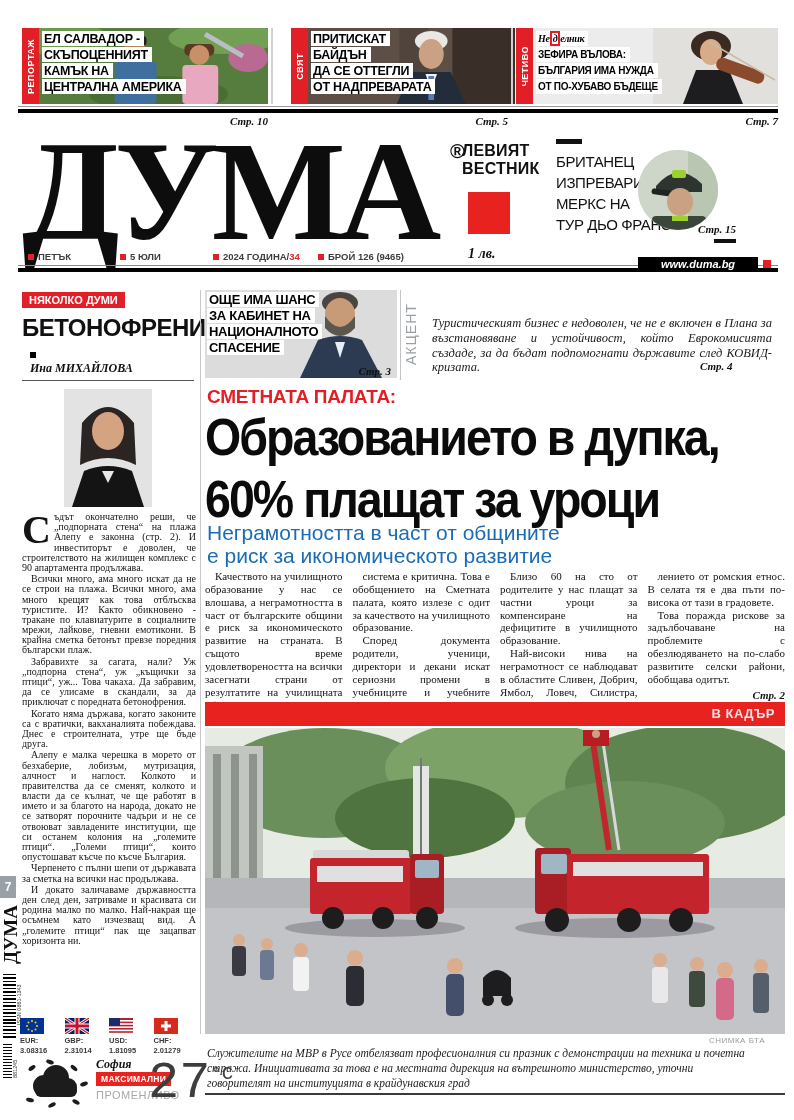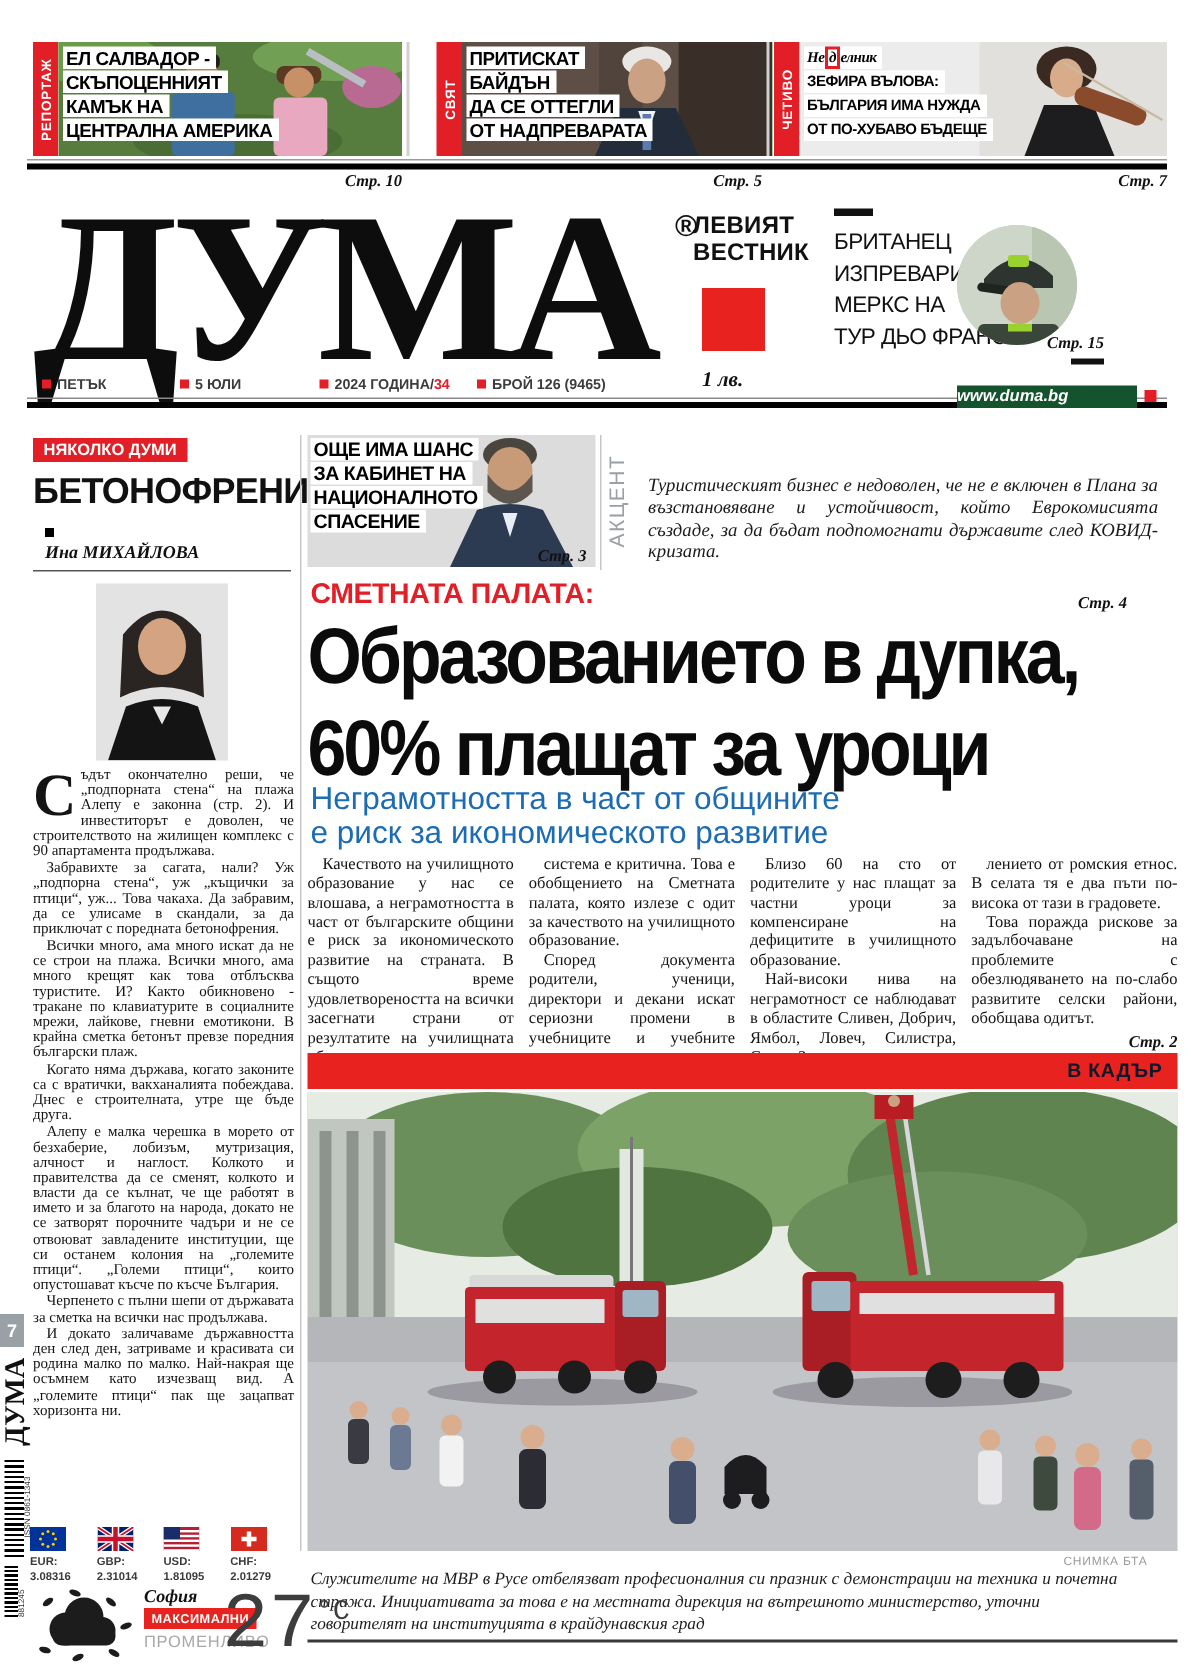--- a/index.html
+++ b/index.html
@@ -36,22 +36,22 @@
   #side-circle svg{width:100%;height:100%;}
   #side-page{position:absolute;left:630px;top:223px;width:106px;text-align:right;}
   #side-dash2{position:absolute;left:714px;top:239px;width:22px;height:4px;background:#111;}
   
   .dl{position:absolute;top:251px;font-size:9.5px;font-weight:700;color:#3c3c3c;}
   .dl::before{content:"";display:inline-block;width:6px;height:6px;background:#e21e26;margin-right:4px;}
   #dl-year .red{color:#e21e26;}
   #dl-price{position:absolute;left:468px;top:246px;font:italic 700 14px "Liberation Serif",serif;color:#111;}
   #rule-thin{position:absolute;left:18px;right:16px;top:265px;height:1px;background:#8a8a8a;}
   #rule-thick{position:absolute;left:18px;right:16px;top:268px;height:3.5px;background:#000;}
-  #web-box{position:absolute;left:638px;top:257px;width:120px;height:15px;background:#14532d;color:#fff;
-           font:italic 700 11px/15px "Liberation Sans",sans-serif;text-align:left;z-index:3;}
+  #web-box{position:absolute;left:638px;top:257px;width:120px;height:15px;background:#000000;color:#fff;
+           font:italic 700 11px/15px "Liberation Sans",sans-serif;text-align:center;z-index:3;}
   #web-sq{position:absolute;left:763px;top:260px;width:8px;height:8px;background:#e21e26;z-index:3;}
   
   #rubric{position:absolute;left:22px;top:292px;background:#e21e26;color:#fff;font-weight:700;font-size:11px;padding:2px 7px;}
   #op-title{position:absolute;left:22px;top:314px;font-weight:700;font-size:24px;letter-spacing:-.5px;}
   #op-bullet{position:absolute;left:30px;top:352px;width:6px;height:6px;background:#000;}
   #op-author{position:absolute;left:30px;top:361px;font:italic 700 12px "Liberation Serif",serif;}
   #op-rule{position:absolute;left:22px;top:380px;width:172px;height:1px;background:#555;}
   #op-photo{position:absolute;left:64px;top:389px;width:88px;height:118px;overflow:hidden;background:#e3e3e3;}
   #op-body{position:absolute;left:22px;top:512px;width:174px;font:10px/1.02 "Liberation Serif",serif;
            text-align:justify;color:#141414;}
@@ -65,33 +65,33 @@
   #cabinet .hl{left:2px;top:2px;}
   #cabinet .hl span{font-size:13px;line-height:14px;}
   #cabinet-page{position:absolute;right:6px;bottom:1px;z-index:2;}
   #cab-divider{position:absolute;left:400px;top:290px;width:1px;height:90px;background:#c4c4c4;}
   
   #akcent-label{position:absolute;left:403px;top:290px;height:88px;width:20px;color:#9aa0a4;
                 font-size:14px;letter-spacing:1px;text-align:center;}
   #akcent-head{position:absolute;left:432px;top:291px;font-weight:700;font-size:17.5px;letter-spacing:-.3px;color:#d21f26;}
   #akcent-teaser{position:absolute;left:432px;top:316px;width:340px;font:italic 12.5px/1.18 "Liberation Serif",serif;
                  text-align:justify;color:#1a1a1a;}
-  #akcent-page{position:absolute;left:700px;top:360px;width:70px;text-align:center;margin-top:36px;}
+  #akcent-page{position:absolute;left:700px;top:360px;width:70px;text-align:left;}
   
   #kicker{position:absolute;left:207px;top:386px;font-weight:700;font-size:19px;letter-spacing:-.3px;color:#e21e26;}
   #lead-head{position:absolute;left:205px;top:406px;font-weight:700;font-size:47px;line-height:55px;
              letter-spacing:-2px;color:#0b0b0b;transform:scale(.99,1.12);transform-origin:left top;white-space:nowrap;}
   #lead-sub{position:absolute;left:207px;top:521px;font-size:21px;line-height:23px;color:#1b6bb5;}
   #lead-cols{position:absolute;left:205px;top:570px;width:580px;height:130px;display:flex;gap:10px;}
   #lead-cols .col{flex:1;font:11px/1.17 "Liberation Serif",serif;text-align:justify;color:#141414;}
   #lead-cols p{margin:0;text-indent:10px;}
   #lead-page{text-align:right;font:italic 700 11px "Liberation Serif",serif;margin-top:3px;}
   
   #vkadar{position:absolute;left:205px;top:702px;width:580px;height:24px;background:#e8231f;}
-  #vkadar span{float:right;margin-right:10px;color:#0f172a;font-weight:700;font-size:13px;line-height:24px;letter-spacing:.5px;}
+  #vkadar span{float:right;margin-right:10px;color:#e5e5e5;font-weight:700;font-size:13px;line-height:24px;letter-spacing:.5px;}
   #feature-photo{position:absolute;left:205px;top:728px;width:580px;height:306px;overflow:hidden;background:#c9cbcf;}
   #feature-photo svg{width:100%;height:100%;}
   #credit{position:absolute;left:205px;top:1036px;width:560px;text-align:right;font-size:8px;color:#9b9b9b;letter-spacing:.5px;}
   #caption{position:absolute;left:207px;top:1046px;width:548px;font:italic 11.5px/1.3 "Liberation Serif",serif;color:#1d1d1d;}
   #bottom-rule{position:absolute;left:205px;top:1093px;width:580px;height:2px;background:#3a3a3a;}
   
   #currencies{position:absolute;left:20px;top:1018px;width:178px;display:flex;}
   .cur{flex:1;font-size:7.5px;font-weight:700;color:#3a3a3a;line-height:1.3;}
   .cur svg{display:block;width:24px;height:16px;margin-bottom:2px;}
   #weather-icon{position:absolute;left:22px;top:1056px;width:68px;height:52px;}
@@ -252,22 +252,22 @@
     <svg viewBox="0 0 88 118">
       <rect width="88" height="118" fill="#e3e3e3"></rect>
       <path d="M18,34 Q44,2 70,34 L72,76 Q44,62 16,76 Z" fill="#2a2422"></path>
       <ellipse cx="44" cy="42" rx="16" ry="19" fill="#d4a382"></ellipse>
       <path d="M8,118 L20,82 Q44,72 68,82 L80,118 Z" fill="#141414"></path>
       <polygon points="38,82 50,82 44,94" fill="#e8e8e8"></polygon>
     </svg>
   </div>
   <div id="op-body">
     <p class="first"><span class="dropcap">С</span><span>ъдът окончателно реши, че „подпорната стена“ на плажа Алепу е законна (стр. 2). И инвеститорът е доволен, че строителството на жилищен комплекс с 90 апартамента продължава.</span></p>
+    <p>Всички много, ама много искат да не се строи на плажа. Всички много, ама много крещят как това отблъсква туристите. И? Както обикновено - тракане по клавиатурите в социалните мрежи, лайкове, гневни емотикони. В крайна сметка бетонът превзе поредния български плаж.</p>
     <p>Забравихте за сагата, нали? Уж „подпорна стена“, уж „къщички за птици“, уж... Това чакаха. Да забравим, да се улисаме в скандали, за да приключат с поредната бетонофрения.</p>
-    <p>Всички много, ама много искат да не се строи на плажа. Всички много, ама много крещят как това отблъсква туристите. И? Както обикновено - тракане по клавиатурите в социалните мрежи, лайкове, гневни емотикони. В крайна сметка бетонът превзе поредния български плаж.</p>
     <p>Когато няма държава, когато законите са с вратички, вакханалията побеждава. Днес е строителната, утре ще бъде друга.</p>
     <p>Алепу е малка черешка в морето от безхаберие, лобизъм, мутризация, алчност и наглост. Колкото и правителства да се сменят, колкото и власти да се кълнат, че ще работят в името и за благото на народа, докато не се затворят порочните чадъри и не се отвоюват завладените институции, ще си останем колония на „големите птици“. „Големи птици“, които опустошават късче по късче България.</p>
     <p>Черпенето с пълни шепи от държавата за сметка на всички нас продължава.</p>
     <p>И докато заличаваме държавността ден след ден, затриваме и красивата си родина малко по малко. Най-накрая ще осъмнем като изчезващ вид. А „големите птици“ пак ще зацапват хоризонта ни.</p>
   </div>
   <div id="col-divider"></div>
 
   <div id="cabinet">
     <svg viewBox="0 0 110 88">
       <rect width="110" height="88" fill="#dcdcdc"></rect>

